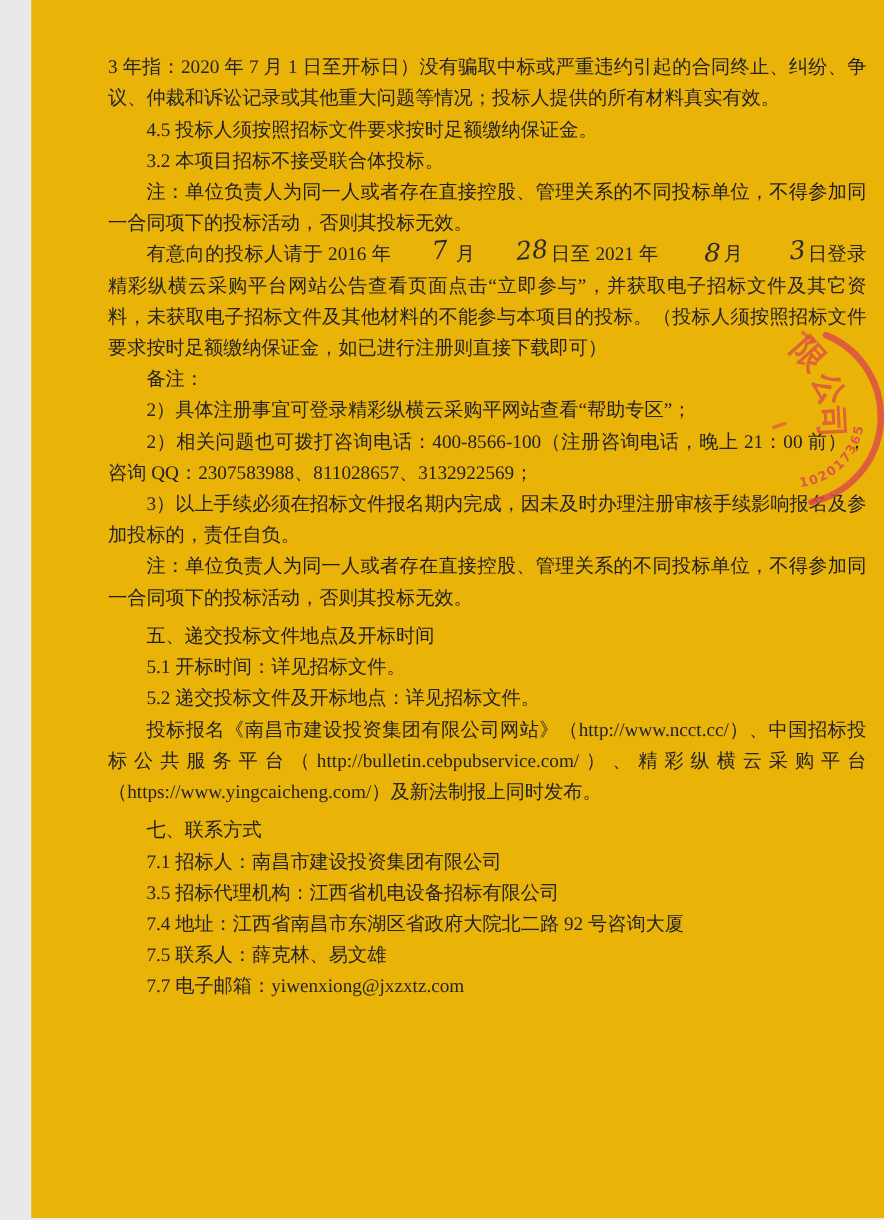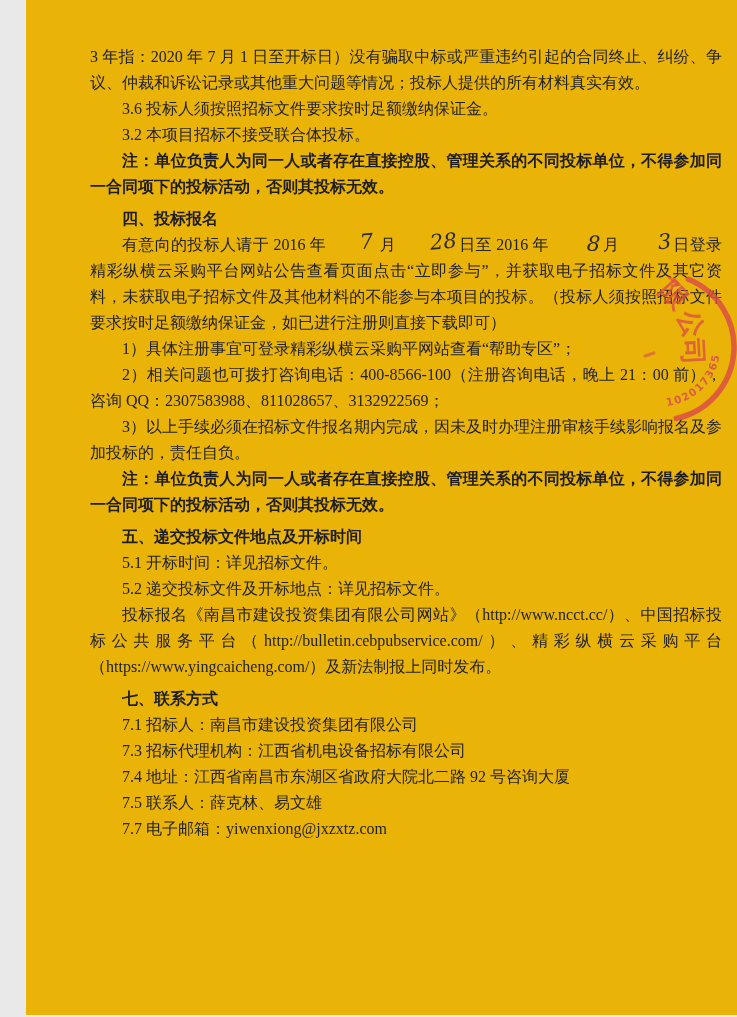--- a/index.html
+++ b/index.html
@@ -16,21 +16,21 @@
     position:absolute;
     left:64px;top:44px;width:632px;
     font-size:16px;line-height:26px;
     text-align:justify;
     text-justify:inter-ideograph;
   }
   .doc p{margin:0;text-indent:2em;}
   .doc p.flush{text-indent:0;}
   .heading,.note,.remark-label{
     font-family:"Liberation Sans","DejaVu Sans",sans-serif;
-    font-weight:bold;
+    font-weight:normal;
     color:#1d1d22;
   }
   .heading{margin-top:6px !important;}
   .hw{
     font-family:"DejaVu Serif",serif;
     font-style:italic;
     font-size:21px;
     display:inline-block;
     line-height:0;
     transform:rotate(-5deg);
@@ -79,52 +79,52 @@
 </style>
 </head>
 <body>
 
 <div class="page">
 
   <div class="doc">
 
     <p class="flush">3 年指：2020 年 7 月 1 日至开标日）没有骗取中标或严重违约引起的合同终止、纠纷、争议、仲裁和诉讼记录或其他重大问题等情况；投标人提供的所有材料真实有效。</p>
 
-    <p>3.6 投标人须按照招标文件要求按时足额缴纳保证金。</p>
+    <p>4.5 投标人须按照招标文件要求按时足额缴纳保证金。</p>
 
     <p>3.2 本项目招标不接受联合体投标。</p>
 
     <p class="note">注：单位负责人为同一人或者存在直接控股、管理关系的不同投标单位，不得参加同一合同项下的投标活动，否则其投标无效。</p>
 
-    <p class="heading">四、投标报名</p>
 
-    <p><span>有意向的投标人请于 2016 年</span><span class="hw">7</span><span> 月</span><span class="hw">28</span><span>日至 2016 年 </span><span class="hw small-rot">8</span><span>月 </span><span class="hw">3</span><span>日登录精彩纵横云采购平台网站公告查看页面点击“立即参与”，并获取电子招标文件及其它资料，未获取电子招标文件及其他材料的不能参与本项目的投标。（投标人须按照招标文件要求按时足额缴纳保证金，如已进行注册则直接下载即可）</span></p>
+    <p><span>有意向的投标人请于 2016 年</span><span class="hw">7</span><span> 月</span><span class="hw">28</span><span>日至 2021 年 </span><span class="hw small-rot">8</span><span>月 </span><span class="hw">3</span><span>日登录精彩纵横云采购平台网站公告查看页面点击“立即参与”，并获取电子招标文件及其它资料，未获取电子招标文件及其他材料的不能参与本项目的投标。（投标人须按照招标文件要求按时足额缴纳保证金，如已进行注册则直接下载即可）</span></p>
 
+    <p class="remark-label">备注：</p>
 
-    <p>1）具体注册事宜可登录精彩纵横云采购平网站查看“帮助专区”；</p>
+    <p>2）具体注册事宜可登录精彩纵横云采购平网站查看“帮助专区”；</p>
 
     <p>2）相关问题也可拨打咨询电话：400-8566-100（注册咨询电话，晚上 21：00 前），咨询 QQ：2307583988、811028657、3132922569；</p>
 
     <p>3）以上手续必须在招标文件报名期内完成，因未及时办理注册审核手续影响报名及参加投标的，责任自负。</p>
 
     <p class="note">注：单位负责人为同一人或者存在直接控股、管理关系的不同投标单位，不得参加同一合同项下的投标活动，否则其投标无效。</p>
 
     <p class="heading">五、递交投标文件地点及开标时间</p>
 
     <p>5.1 开标时间：详见招标文件。</p>
 
     <p>5.2 递交投标文件及开标地点：详见招标文件。</p>
 
 
     <p>投标报名《南昌市建设投资集团有限公司网站》（http://www.ncct.cc/）、中国招标投标公共服务平台（http://bulletin.cebpubservice.com/）、精彩纵横云采购平台（https://www.yingcaicheng.com/）及新法制报上同时发布。</p>
 
     <p class="heading">七、联系方式</p>
 
     <p>7.1 招标人：南昌市建设投资集团有限公司</p>
-    <p>7.3 招标代理机构：江西省机电设备招标有限公司</p>
+    <p>3.5 招标代理机构：江西省机电设备招标有限公司</p>
     <p>7.4 地址：江西省南昌市东湖区省政府大院北二路 92 号咨询大厦</p>
     <p>7.5 联系人：薛克林、易文雄</p>
     <p>7.7 电子邮箱：yiwenxiong@jxzxtz.com</p>
 
   </div>
 
   <svg class="seal" viewBox="-90 -90 180 180" xmlns="http://www.w3.org/2000/svg" aria-hidden="true">
     <defs>
       <path id="serialArc" d="M 5.1 58.8 A 59 59 0 0 0 58.4 8.2"></path>
     </defs>

